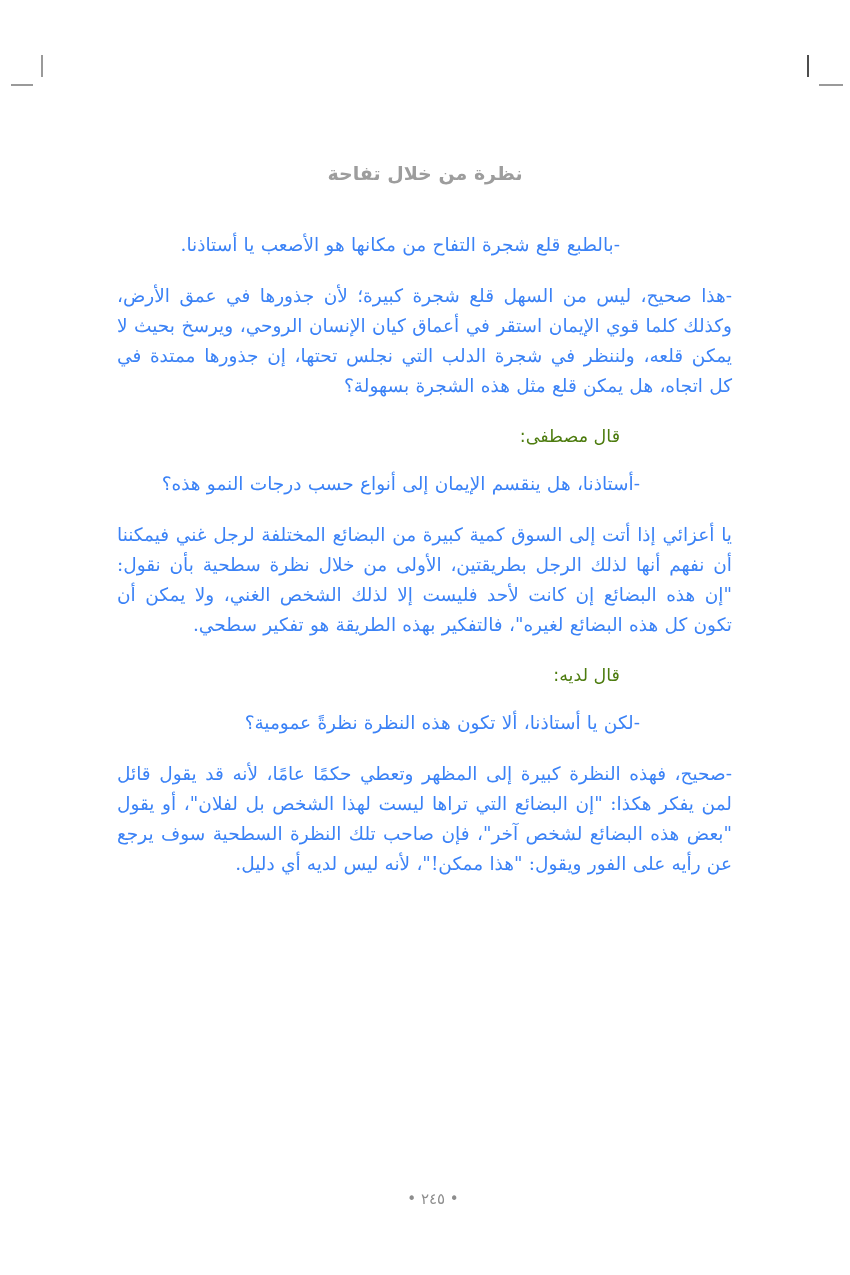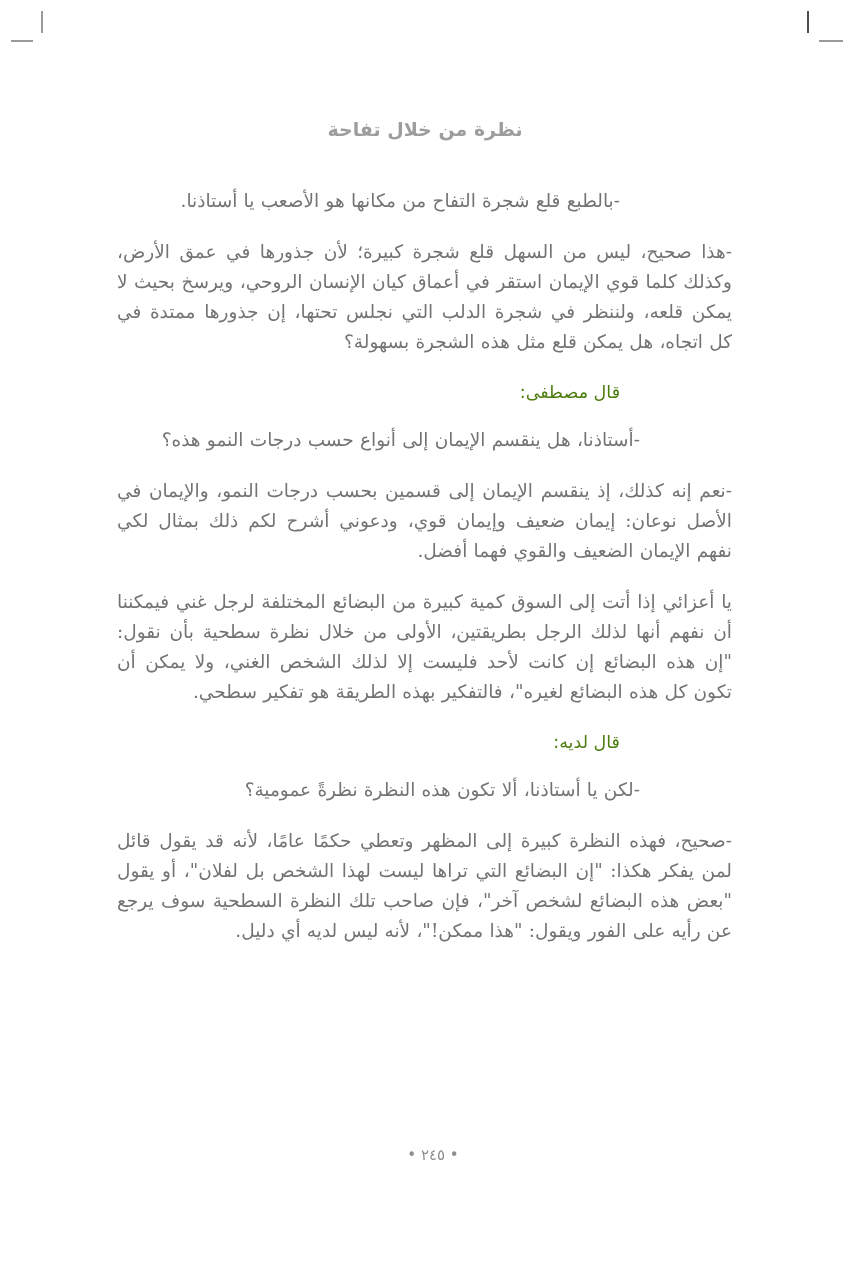--- a/index.html
+++ b/index.html
@@ -11,20 +11,21 @@
   body {
     font-family: "DejaVu Sans", "Liberation Sans", sans-serif;
   }
   .page {
     position: relative;
     width: 850px;
     height: 1176px;
     background: #ffffff;
     overflow: hidden;
     box-sizing: border-box;
+    margin-top: 44px;
   }
 
   
   .crop-mark { position: absolute; background: #9a9a9a; }
   .crop-tl-v { left: 41px;  top: 11px;   width: 2px;  height: 22px; }
   .crop-tl-h { left: 11px;  top: 40px;   width: 22px; height: 2px; }
   .crop-tr-v { left: 807px; top: 11px;   width: 2px;  height: 22px; background: #4d4d4d; }
   .crop-tr-h { left: 819px; top: 40px;   width: 24px; height: 2px; }
   .crop-bl-h { left: 11px;  top: 1231px; width: 22px; height: 2px; background: #5c5c5c; }
   .crop-bl-v { left: 41px;  top: 1243px; width: 2px;  height: 24px; }
@@ -52,21 +53,21 @@
     direction: rtl;
     text-align: justify;
     text-align-last: center;
   }
 
   p.body-par {
     margin: 0 0 21px 0;
     font-family: "DejaVu Serif", "Liberation Serif", serif;
     font-size: 18.5px;
     line-height: 30px;
-    color: #737373;
+    color: #3b82f6;
     text-align: justify;
     text-justify: inter-word;
     word-spacing: 0.02em;
   }
   
   p.body-par { text-align-last: right; }
 
   
   p.single-line {
     text-align: right;
@@ -116,21 +117,20 @@
   <div class="text-column">
 
     <p class="body-par single-line indent-lg">-بالطبع قلع شجرة التفاح من مكانها هو الأصعب يا أستاذنا.</p>
 
     <p class="body-par">-هذا صحيح، ليس من السهل قلع شجرة كبيرة؛ لأن جذورها في عمق الأرض، وكذلك كلما قوي الإيمان استقر في أعماق كيان الإنسان الروحي، ويرسخ بحيث لا يمكن قلعه، ولننظر في شجرة الدلب التي نجلس تحتها، إن جذورها ممتدة في كل اتجاه، هل يمكن قلع مثل هذه الشجرة بسهولة؟</p>
 
     <p class="speaker indent-lg">قال مصطفى:</p>
 
     <p class="body-par single-line indent-md">-أستاذنا، هل ينقسم الإيمان إلى أنواع حسب درجات النمو هذه؟</p>
 
-    <p class="body-par">-نعم إنه كذلك، إذ ينقسم الإيمان إلى قسمين بحسب درجات النمو، والإيمان في الأصل نوعان: إيمان ضعيف وإيمان قوي، ودعوني أشرح لكم ذلك بمثال لكي نفهم الإيمان الضعيف والقوي فهما أفضل.</p>
 
     <p class="body-par">يا أعزائي إذا أتت إلى السوق كمية كبيرة من البضائع المختلفة لرجل غني فيمكننا أن نفهم أنها لذلك الرجل بطريقتين، الأولى من خلال نظرة سطحية بأن نقول: "إن هذه البضائع إن كانت لأحد فليست إلا لذلك الشخص الغني، ولا يمكن أن تكون كل هذه البضائع لغيره"، فالتفكير بهذه الطريقة هو تفكير سطحي.</p>
 
     <p class="speaker indent-lg">قال لديه:</p>
 
     <p class="body-par single-line indent-md">-لكن يا أستاذنا، ألا تكون هذه النظرة نظرةً عمومية؟</p>
 
     <p class="body-par">-صحيح، فهذه النظرة كبيرة إلى المظهر وتعطي حكمًا عامًا، لأنه قد يقول قائل لمن يفكر هكذا: "إن البضائع التي تراها ليست لهذا الشخص بل لفلان"، أو يقول "بعض هذه البضائع لشخص آخر"، فإن صاحب تلك النظرة السطحية سوف يرجع عن رأيه على الفور ويقول: "هذا ممكن!"، لأنه ليس لديه أي دليل.</p>
 
   </div>

